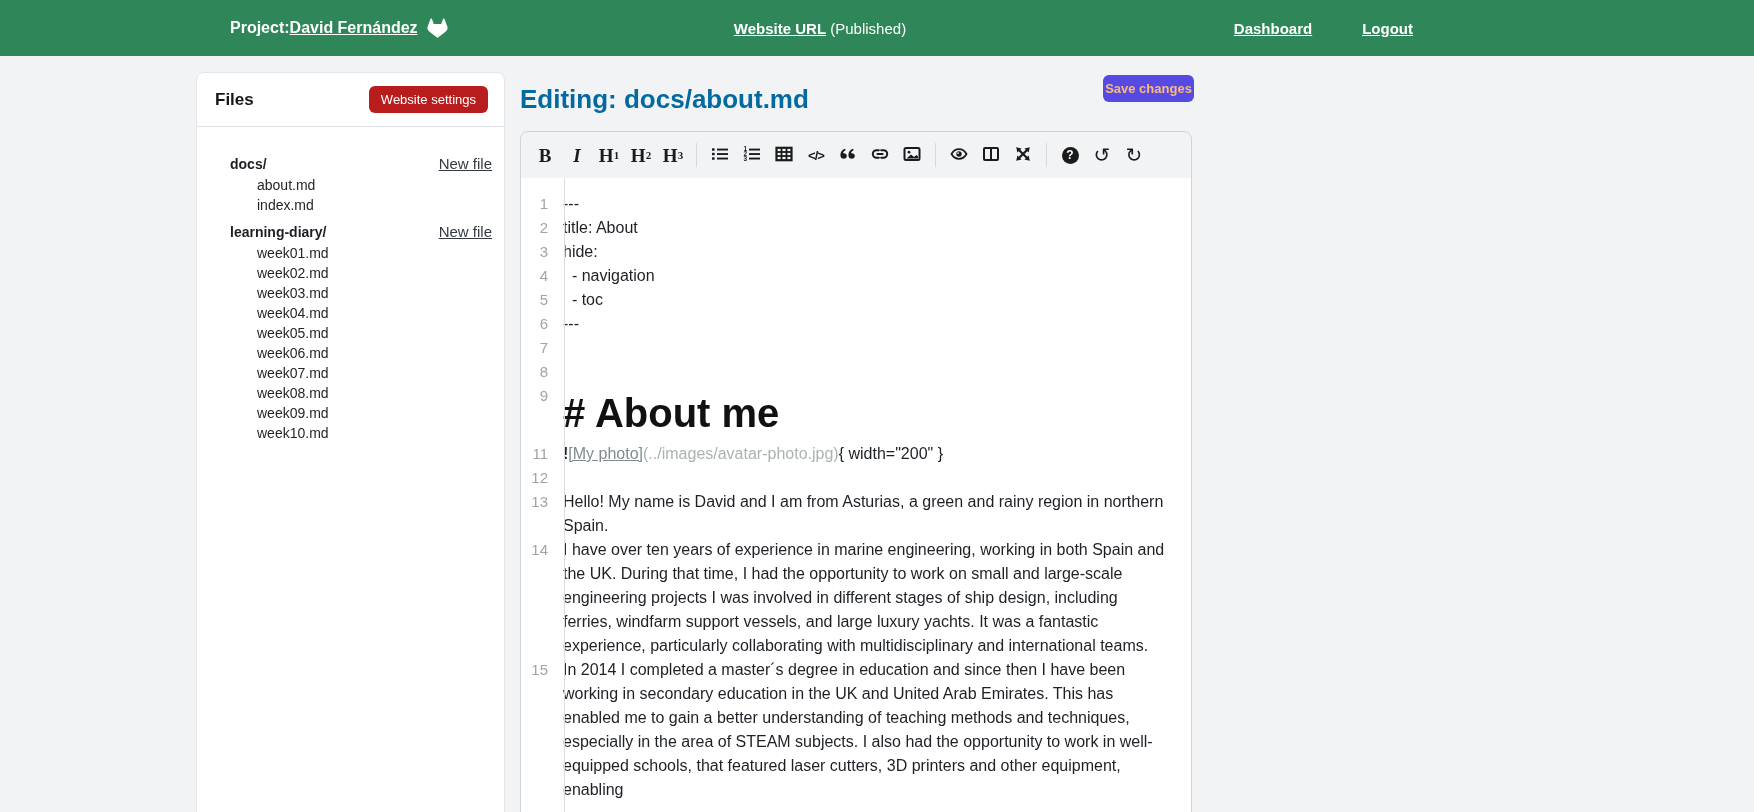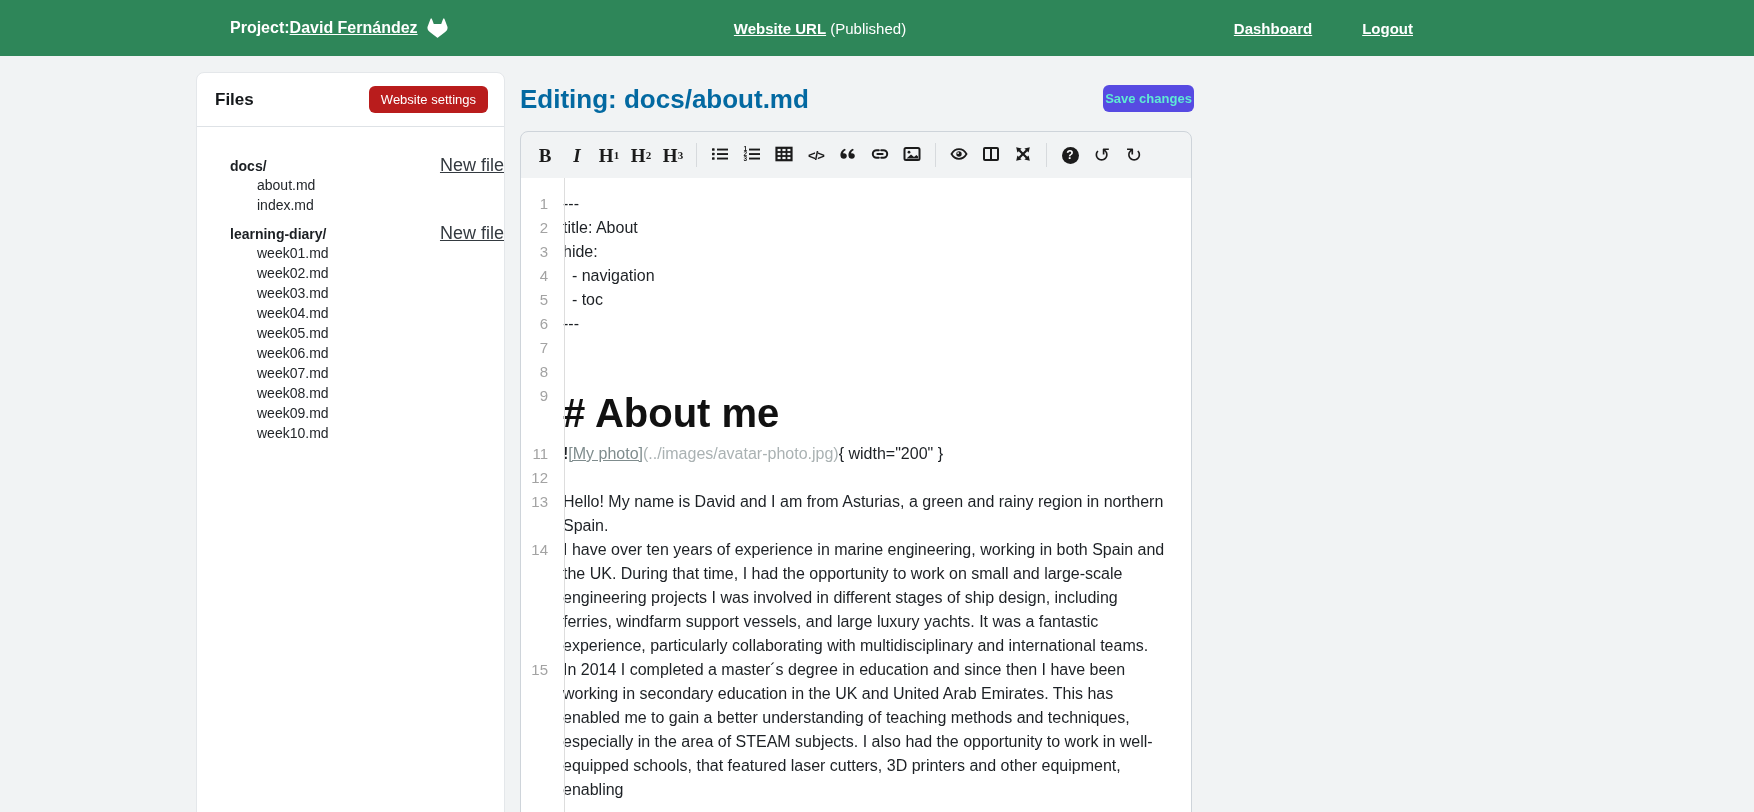--- a/index.html
+++ b/index.html
@@ -25,32 +25,32 @@
   .tanuki { margin-left:9px; display:inline-flex; }
 
   
   .sidebar {
     position:absolute; left:196px; top:72px; width:309px; height:880px;
     background:#fff; border:1px solid #e4e7ea; border-radius:8px;
   }
   .sidebar-header { display:flex; justify-content:space-between; align-items:center; padding:13px 16px 13px 18px; border-bottom:1px solid #dee2e6; }
   .sidebar-title { font-size:17px; font-weight:700; color:#15181b; }
   .settings-btn { background:#b91c1c; color:#fff; border:none; border-radius:6px; padding:6px 12px; font-size:13px; cursor:pointer; font-family:inherit; }
-  .file-tree { padding:28px 0 0 33px; font-size:14px; }
+  .file-tree { padding:28px 12px 0 33px; font-size:14px; }
   .tree-group { margin-bottom:8px; }
   .folder-row { display:flex; justify-content:space-between; align-items:baseline; height:20px; }
   .folder-name { font-weight:700; color:#1b1f23; }
-  .new-file-link { font-size:18px; color:#343a40; text-decoration:underline; }
+  .new-file-link { font-size:15px; color:#343a40; text-decoration:underline; }
   .file-item { padding-left:27px; height:20px; line-height:20px; color:#23272b; cursor:pointer; }
 
   
   .page-title { position:absolute; left:520px; top:82px; font-size:26px; line-height:34px; font-weight:700; color:#0369a1; }
   .save-btn {
-    position:absolute; left:1103px; top:85px; width:91px; height:27px;
-    background:#574ae2; color:#5eead4; border:none; border-radius:6px;
+    position:absolute; left:1103px; top:75px; width:91px; height:27px;
+    background:#574ae2; color:#fdba74; border:none; border-radius:6px;
     font-size:13px; font-weight:700; cursor:pointer; font-family:inherit;
   }
 
   
   .mde-toolbar {
     position:absolute; left:520px; top:131px; width:672px; height:48px;
     border:1px solid #ced4da; border-radius:8px 8px 0 0;
     display:flex; align-items:center; padding:0 9px; gap:2px;
   }
   .tb-btn { width:30px; height:30px; border:none; background:transparent; border-radius:3px; display:flex; align-items:center; justify-content:center; cursor:pointer; padding:0; }

